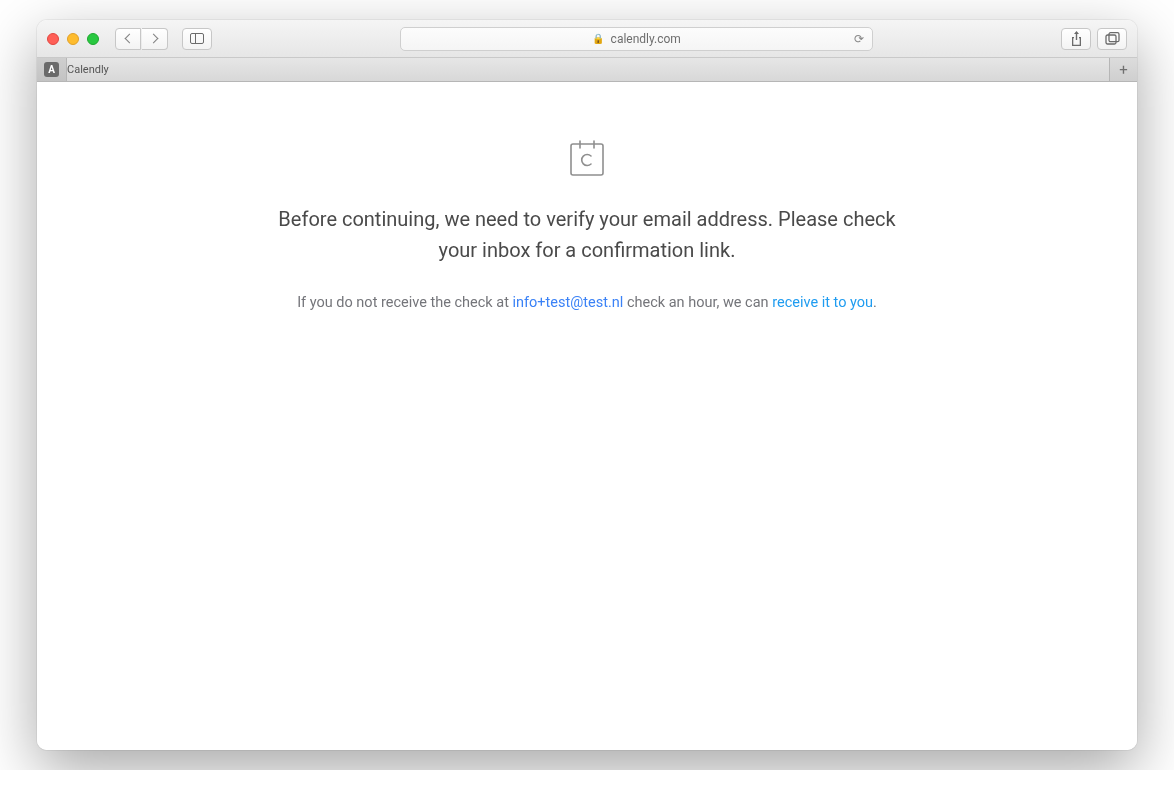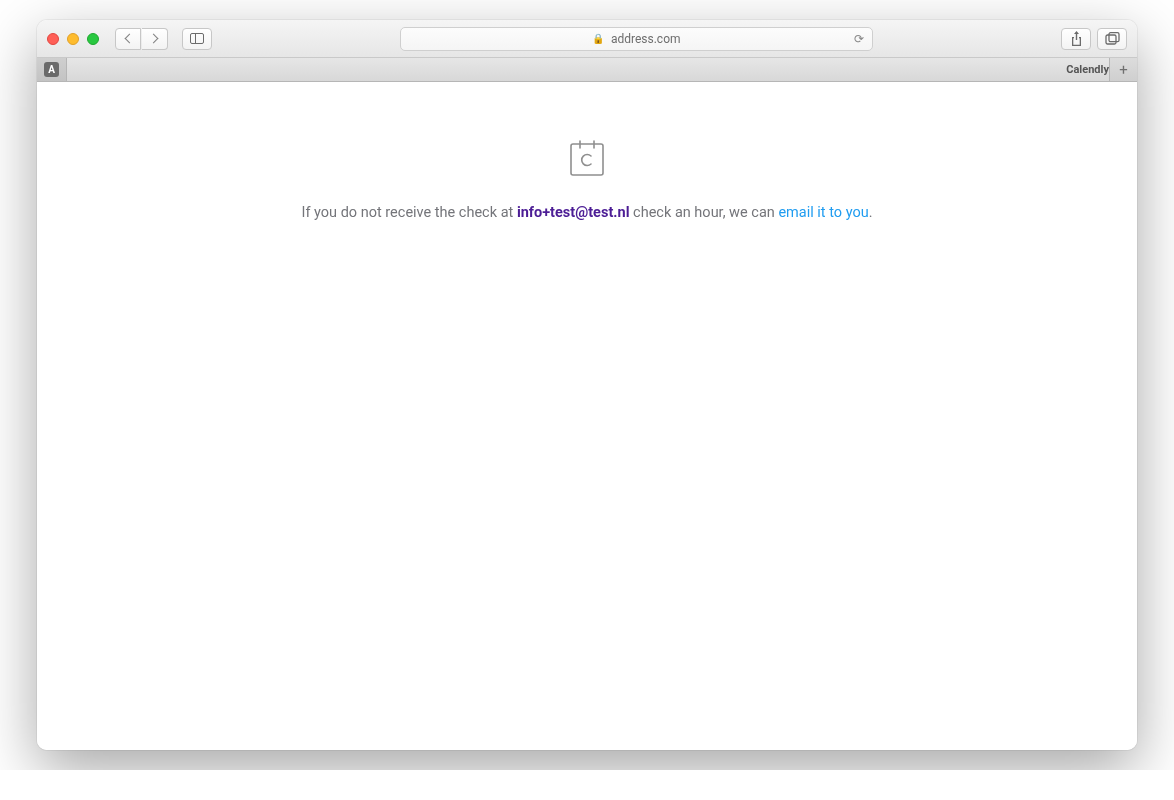--- a/index.html
+++ b/index.html
@@ -126,25 +126,24 @@
       font-size: 10px;
       font-weight: 700;
       display: flex;
       align-items: center;
       justify-content: center;
     }
     .active-tab {
       flex: 1;
       display: flex;
       align-items: center;
-      justify-content: flex-end;
+      justify-content: flex-start;
       font-size: 11px;
       color: #555;
       background: linear-gradient(to bottom, #e6e6e6, #d8d8d8);
-      font-weight: bold;
     }
     .new-tab {
       width: 28px;
       display: flex;
       align-items: center;
       justify-content: center;
       color: #6f6f6f;
       font-size: 15px;
       border-left: 1px solid #b6b6b6;
       background: linear-gradient(to bottom, #dcdcdc, #cfcfcf);
@@ -175,22 +174,22 @@
       color: #4a4a4a;
       font-weight: 400;
       margin-bottom: 28px;
     }
     .subline {
       text-align: center;
       font-size: 14.5px;
       color: #74757a;
     }
     .subline .email {
-      font-weight: 700;
-      color: #4c1d95;
+      font-weight: 400;
+      color: #3b82f6;
     }
     .subline .resend {
       color: #1f9cf0;
       cursor: pointer;
     }
     .chev {
       display:inline-block;
       width:7px; height:7px;
       border-top:1.6px solid #808080;
       border-right:1.6px solid #808080;
@@ -235,21 +234,21 @@
           <span class="chev r"></span>
         </div>
     </div>
 
     <div class="toolbar-btn">
       <span class="sidebaricon"></span>
     </div>
 
     <div class="addrbar">
       <span class="lock-icon">🔒</span>
-      <span>address.com</span>
+      <span>calendly.com</span>
       <span class="reload">⟳</span>
     </div>
 
     <div class="right-toolbar">
       <div class="toolbar-btn share-icon">
         <svg width="13" height="15" viewBox="0 0 13 15">
           <path d="M6.5 0 L9 3 L7.2 3 L7.2 9 L5.8 9 L5.8 3 L4 3 Z" fill="#6b6b6b"></path>
           <path d="M2 6 H4 V7.3 H3.3 V13.7 H9.7 V7.3 H9 V6 H11 V15 H2 Z" fill="#6b6b6b"></path>
         </svg>
       </div>
@@ -275,19 +274,20 @@
   <div class="content">
     <div class="logo">
       <svg width="36" height="38" viewBox="0 0 36 38">
         <rect x="2" y="5" width="32" height="31" rx="2" fill="none" stroke="#8f8f8f" stroke-width="1.6"></rect>
         <line x1="11" y1="2" x2="11" y2="9" stroke="#8f8f8f" stroke-width="1.6" stroke-linecap="round"></line>
         <line x1="25" y1="2" x2="25" y2="9" stroke="#8f8f8f" stroke-width="1.6" stroke-linecap="round"></line>
         <path d="M22 17 a5.5 5.5 0 1 0 0 8" fill="none" stroke="#8f8f8f" stroke-width="1.6" stroke-linecap="round"></path>
       </svg>
     </div>
 
+    <div class="headline">Before continuing, we need to verify your email address. Please check your inbox for a confirmation link.</div>
 
     <div class="subline">
-      <span>If you do not receive the check at </span><span class="email">info+test@test.nl</span><span> check an hour, we can </span><span class="resend">email it to you</span><span>.</span>
+      <span>If you do not receive the check at </span><span class="email">info+test@test.nl</span><span> check an hour, we can </span><span class="resend">receive it to you</span><span>.</span>
     </div>
   </div>
 
 </div>
 
 </body></html>

